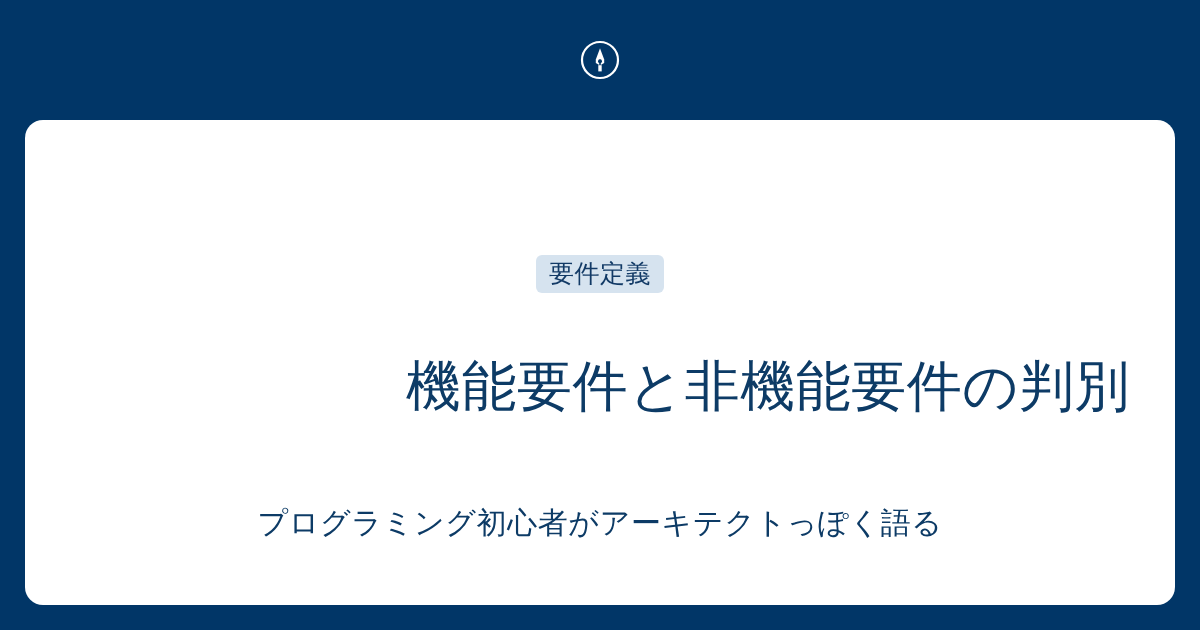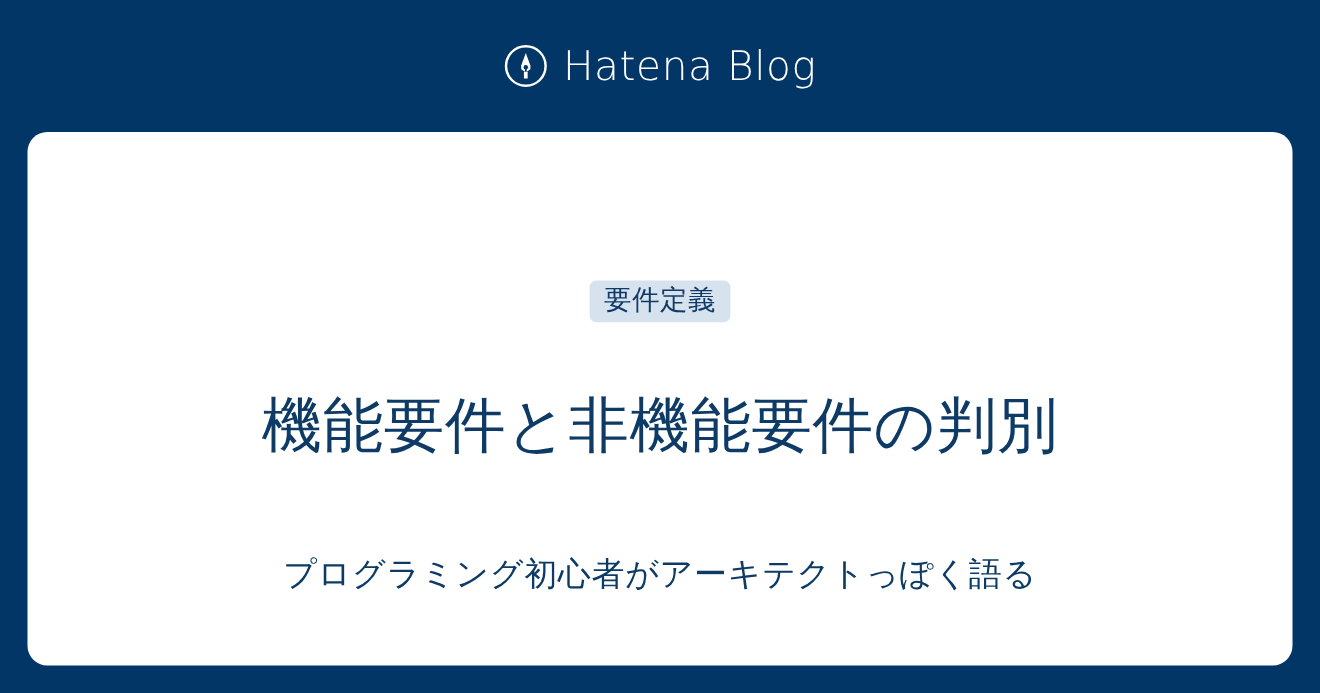--- a/index.html
+++ b/index.html
@@ -96,21 +96,21 @@
     letter-spacing: 0.5px;
   }
 
   
   .entry-title {
     position: absolute;
     left: 50%;
     transform: translateX(-50%);
     top: 198px;
     width: 1060px;
-    text-align: center;
+    text-align: right;
     color: #0d3b66;
     font-size: 55px;
     font-weight: 400;
     line-height: 1.16;
     letter-spacing: 0.5px;
     white-space: nowrap;
   }
 
   
   .blog-subtitle {
@@ -134,21 +134,20 @@
 <div id="ogp-card">
 
   <div class="brand-header">
     <svg class="brand-logo-icon" viewBox="0 0 40 40" aria-hidden="true">
       <circle cx="20" cy="20" r="18" fill="none" stroke="#ffffff" stroke-width="2.2"></circle>
       <path d="M20 8.2 L24.2 19.6 L24.2 23.0 L20 25.6 L15.8 23.0 L15.8 19.6 Z" fill="#ffffff"></path>
       <path d="M20 20.4 L20 30.6" stroke="#013667" stroke-width="1.6" stroke-linecap="round"></path>
       <circle cx="20" cy="21.2" r="2.0" fill="#013667"></circle>
       <path d="M18.3 25.2 L18.3 31.4 L21.7 31.4 L21.7 25.2 Z" fill="#ffffff"></path>
     </svg>
-    <span class="brand-name">Hatena Blog</span>
   </div>
 
   <div class="entry-card">
     <div class="entry-inner">
 
       <span class="category-badge">要件定義</span>
 
       <h1 class="entry-title">機能要件と非機能要件の判別</h1>
 
       <div class="blog-subtitle">プログラミング初心者がアーキテクトっぽく語る</div>

